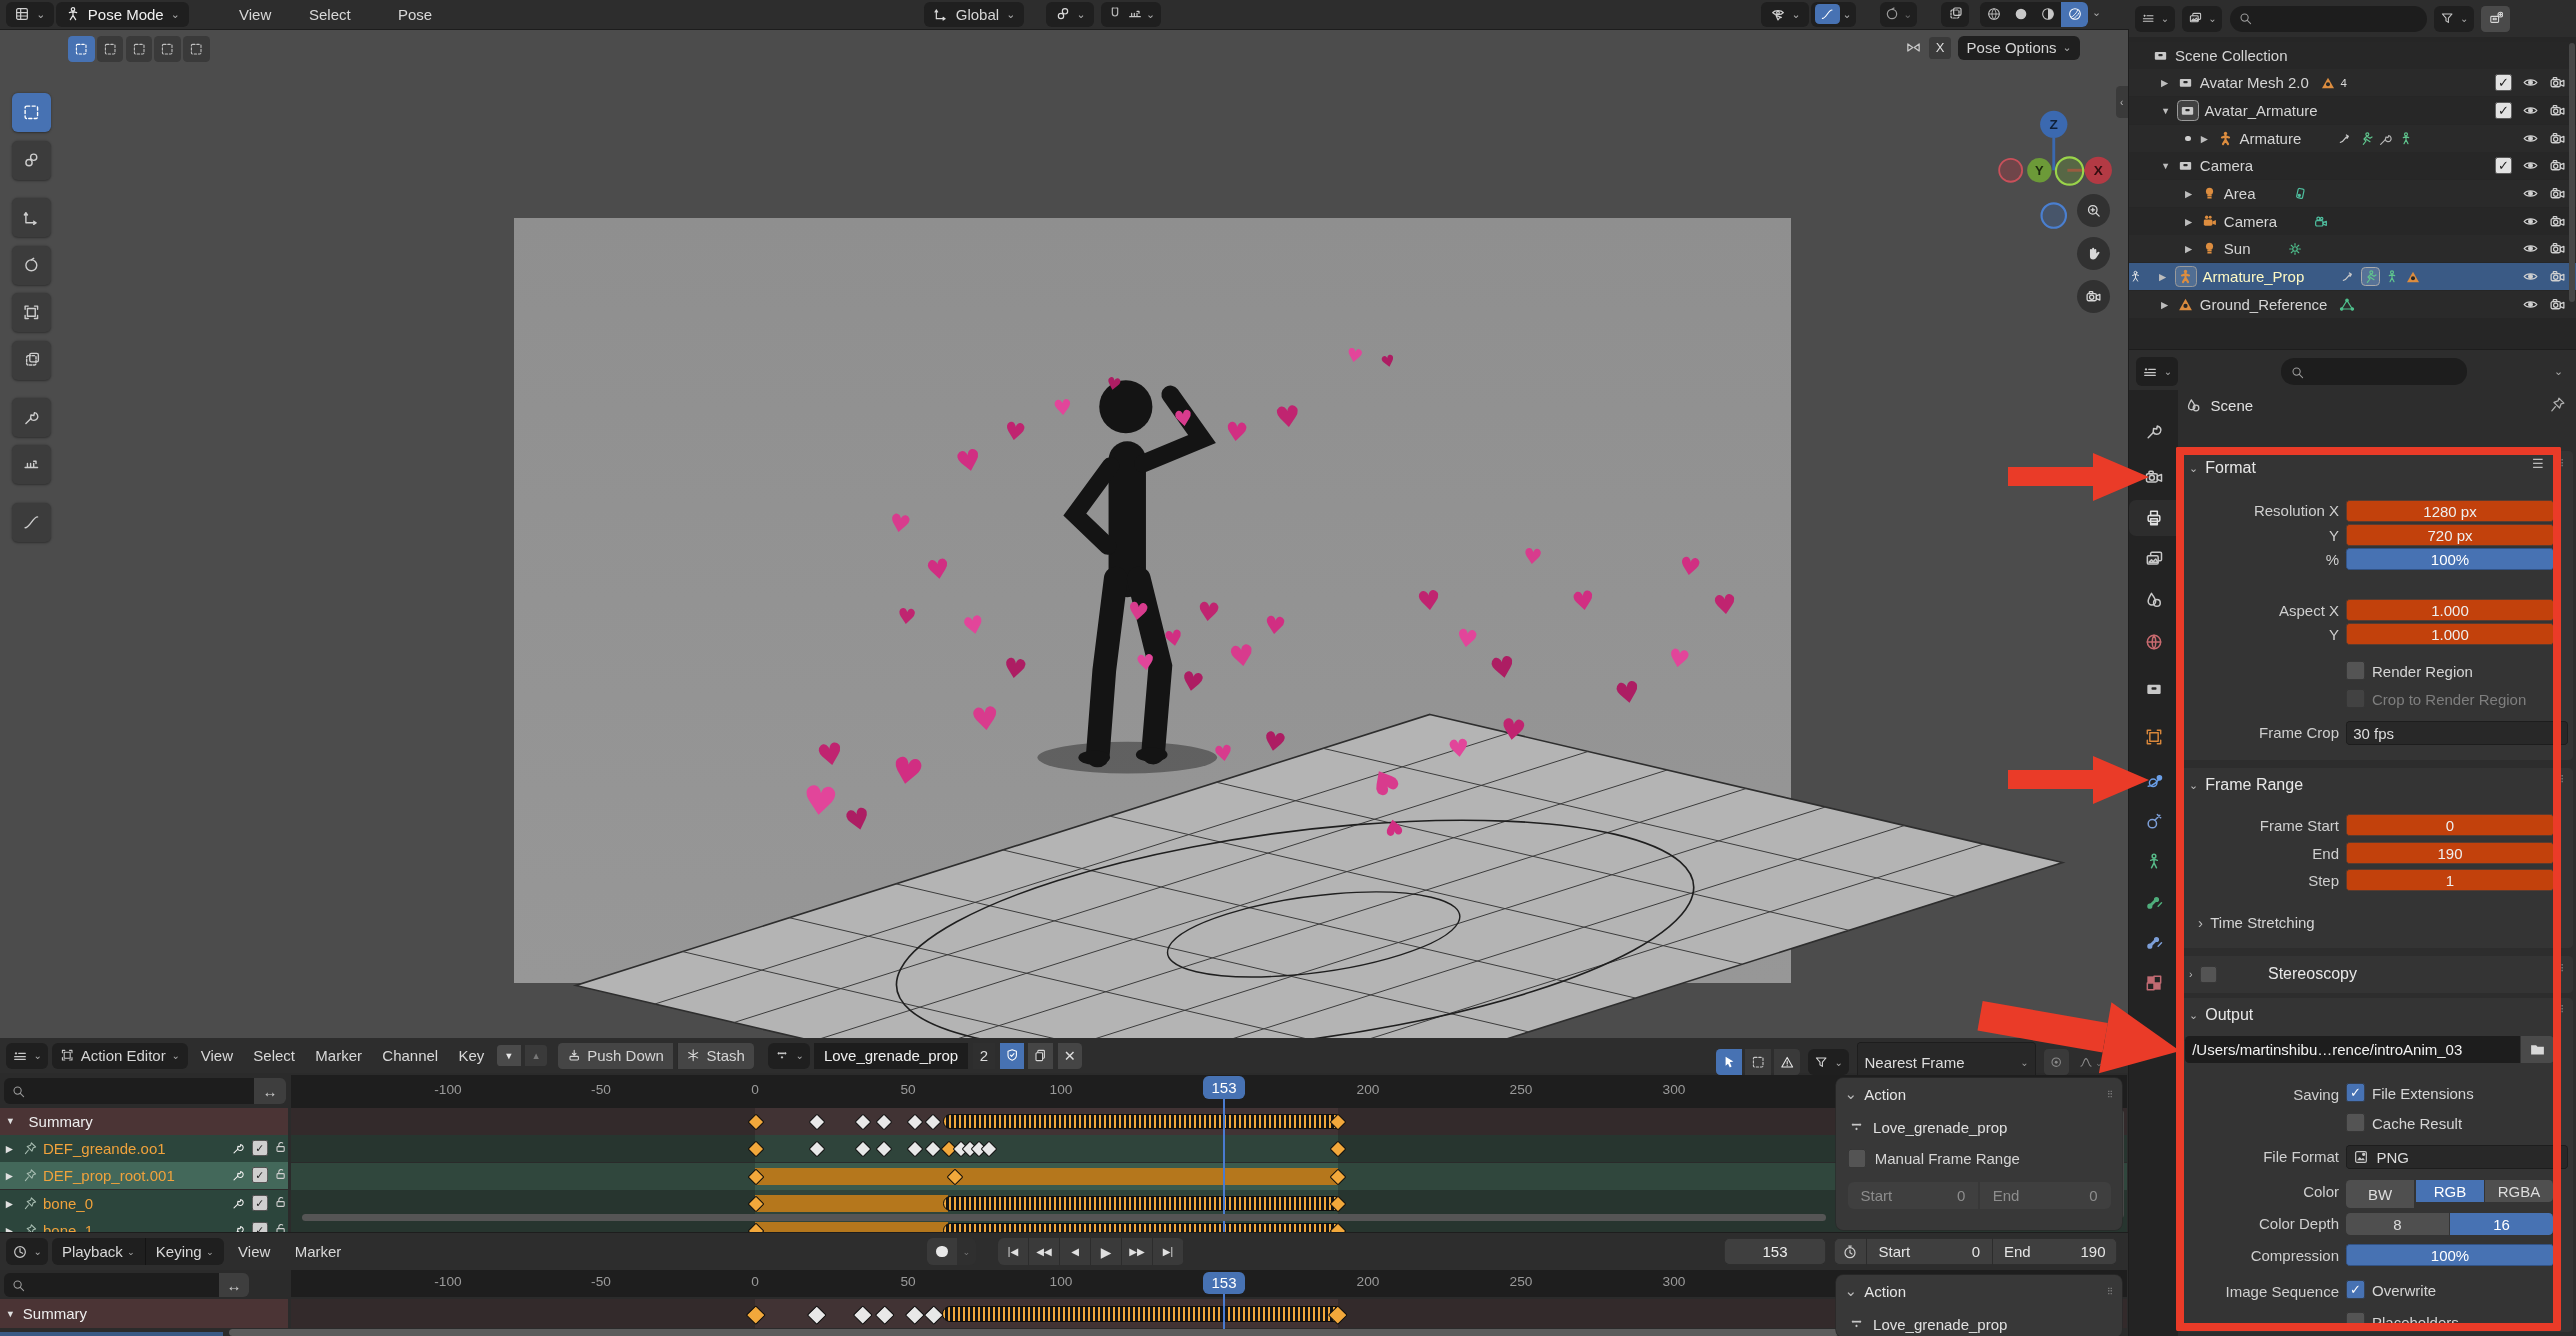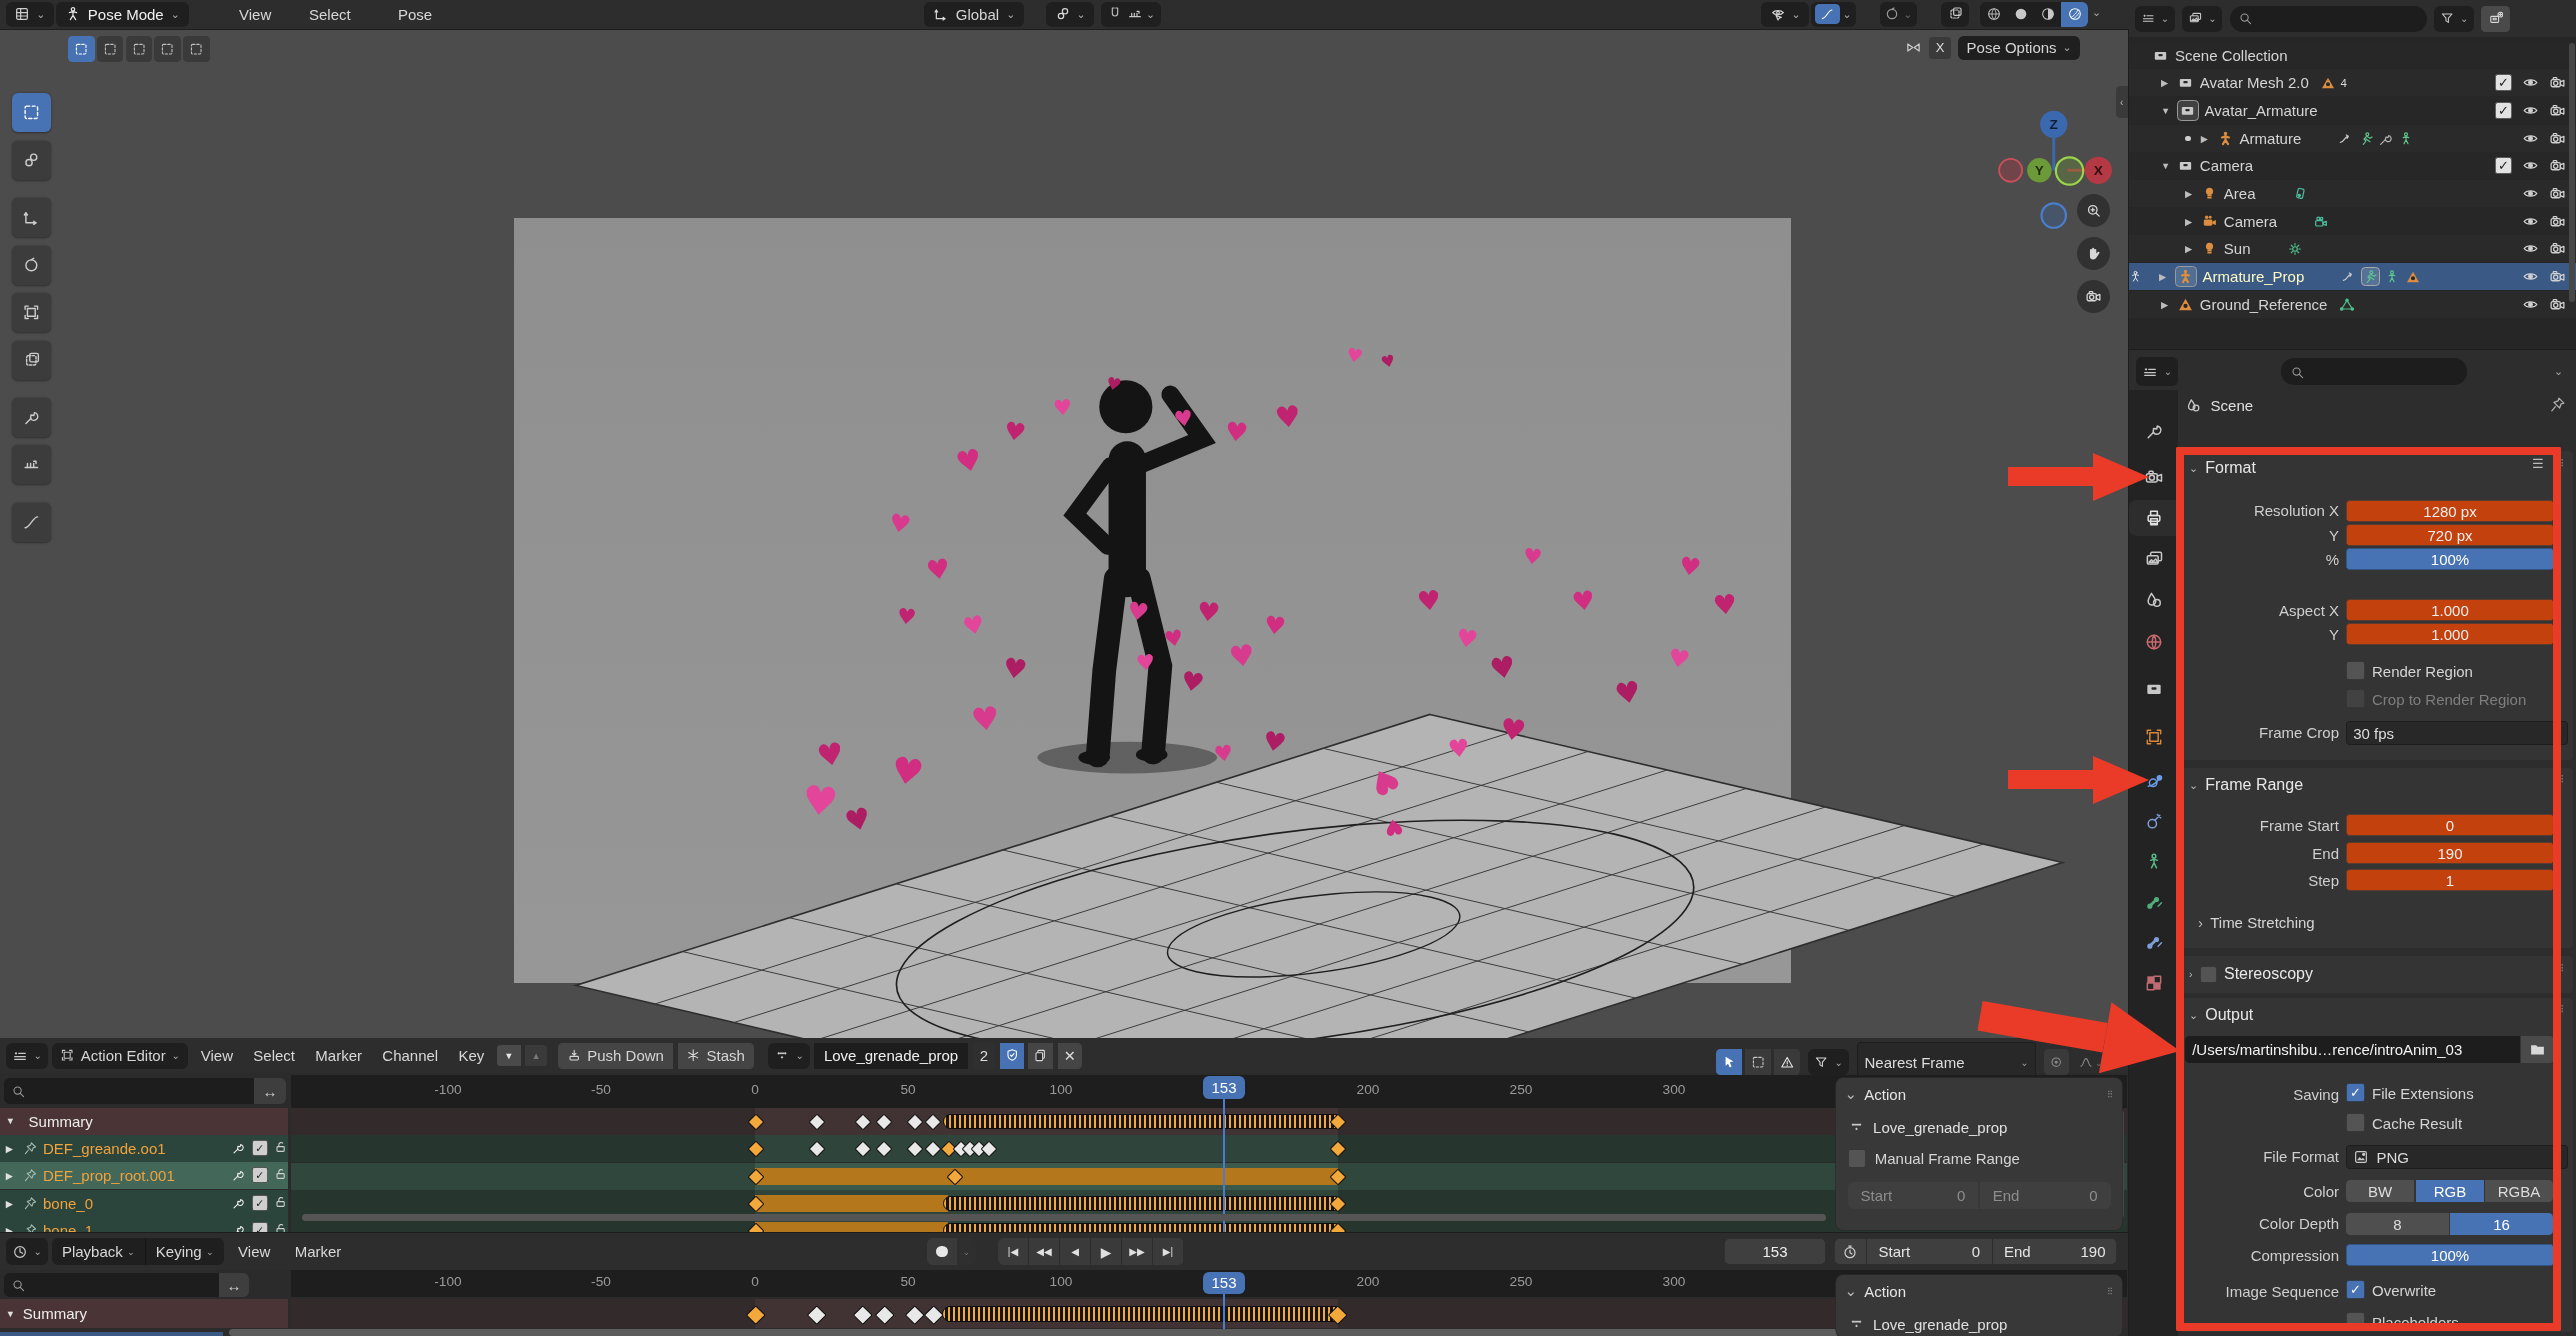--- a/index.html
+++ b/index.html
@@ -1018,21 +1018,21 @@
       <div class="abs" style="left: 58px; top: 522px; width: 152px; text-align: right; color: rgb(207, 207, 207);">Step</div>
       <div class="fld abs" style="left: 217px; top: 519px; width: 208px; height: 22px;">1</div>
       <div class="abs" style="left: 69px; top: 564px; display: flex; gap: 7.2px; color: rgb(213, 213, 213);">
         <div style="color: rgb(187, 187, 187);">›</div>
         <div>Time Stretching</div>
       </div>
       <div class="panel" style="left: 50px; top: 606px; width: 394px; height: 37px; background: rgb(52, 52, 52); border-radius: 4.3px; position: absolute;"></div>
       <div class="phead" style="left: 60px; top: 612px; height: 24.4px;">
         <div style="color: rgb(187, 187, 187); font-size: 10.8px;">›</div>
         <div class="cbx" style="width: 17px; height: 17px;"></div>
-        <div style="font-size: 16px; color: rgb(232, 232, 232);">Stereoscopy</div>
+        <div style="font-size: 16px; color: rgb(232, 232, 232); margin-left: 44px;">Stereoscopy</div>
       </div>
       <div class="abs" style="left: 428px; top: 613px; color: rgb(119, 119, 119); font-size: 10px;">⠿</div>
       <div class="panel" style="left: 50px; top: 648px; width: 394px; height: 334px; background: rgb(52, 52, 52); border-radius: 4.3px; position: absolute;"></div>
       <div class="phead" style="left: 60px; top: 653px; height: 24.4px;">
         <div style="color: rgb(187, 187, 187); font-size: 10.8px;">⌄</div>
         <div style="font-size: 16px; color: rgb(232, 232, 232);">Output</div>
       </div>
       <div class="abs" style="left: 428px; top: 654px; color: rgb(119, 119, 119); font-size: 10px;">⠿</div>
       <div class="abs" style="left: 56px; top: 686px; width: 335px; height: 27px; background: rgb(29, 29, 29); border-radius: 4.3px 0px 0px 4.3px; display: flex; align-items: center; padding: 0px 7.2px; box-sizing: border-box; color: rgb(242, 242, 242); white-space: nowrap; overflow: hidden;">/Users/martinshibu…rence/introAnim_03</div>
       <div class="abs" style="left: 392px; top: 686px; width: 33px; height: 27px; background: rgb(74, 74, 74); border-radius: 0px 4.3px 4.3px 0px; display: flex; align-items: center; justify-content: center;">
@@ -1054,21 +1054,21 @@
           <svg width="16" height="16" viewBox="0 0 24 24" fill="none" stroke="#c8c8c8" stroke-width="1.8" stroke-linecap="round" stroke-linejoin="round" style="color:#c8c8c8">
             <rect x="4" y="4" width="16" height="16" rx="2"></rect>
             <path d="M6 17l4-5 3 3 2-2 3 4z" fill="currentColor" stroke="none"></path>
             <circle cx="16" cy="8" r="1.6" fill="currentColor"></circle>
           </svg>
         </span>
         <div style="flex: 1 1 0%;">PNG</div>
         <div style="color: rgb(153, 153, 153); font-size: 10px;">⌄</div>
       </div>
       <div class="abs" style="left: 58px; top: 833px; width: 152px; text-align: right; color: rgb(207, 207, 207);">Color</div>
-      <div class="abs" style="left: 217px; top: 830px; width: 68px; height: 22px; display: flex; align-items: center; justify-content: center; border-radius: 4.3px 0px 0px 4.3px; background: rgb(79, 79, 79); color: rgb(221, 221, 221);">BW</div>
+      <div class="abs" style="left: 217px; top: 830px; width: 68px; height: 28px; display: flex; align-items: center; justify-content: center; border-radius: 4.3px 0px 0px 4.3px; background: rgb(79, 79, 79); color: rgb(221, 221, 221);">BW</div>
       <div class="abs" style="left: 287px; top: 830px; width: 68px; height: 22px; display: flex; align-items: center; justify-content: center; border-radius: 0px; background: rgb(71, 114, 179); color: rgb(255, 255, 255);">RGB</div>
       <div class="abs" style="left: 356px; top: 830px; width: 68px; height: 22px; display: flex; align-items: center; justify-content: center; border-radius: 0px 4.3px 4.3px 0px; background: rgb(79, 79, 79); color: rgb(221, 221, 221);">RGBA</div>
       <div class="abs" style="left: 58px; top: 865px; width: 152px; text-align: right; color: rgb(207, 207, 207);">Color Depth</div>
       <div class="abs" style="left: 217px; top: 863px; width: 103px; height: 22px; display: flex; align-items: center; justify-content: center; border-radius: 4.3px 0px 0px 4.3px; background: rgb(79, 79, 79); color: rgb(221, 221, 221);">8</div>
       <div class="abs" style="left: 321px; top: 863px; width: 103px; height: 22px; display: flex; align-items: center; justify-content: center; border-radius: 0px 4.3px 4.3px 0px; background: rgb(71, 114, 179); color: rgb(255, 255, 255);">16</div>
       <div class="abs" style="left: 58px; top: 897px; width: 152px; text-align: right; color: rgb(207, 207, 207);">Compression</div>
       <div class="abs" style="left: 217px; top: 894px; width: 208px; height: 22px; background: rgb(71, 114, 179); border-radius: 4.3px; display: flex; align-items: center; justify-content: center; color: rgb(255, 255, 255); box-shadow: rgb(45, 74, 120) 0px 0px 0px 0.7px inset;">100%</div>
       <div class="abs" style="left: 58px; top: 933px; width: 152px; text-align: right; color: rgb(207, 207, 207);">Image Sequence</div>
       <div class="cbx on abs" style="left: 217px; top: 930px;">✓</div>
       <div class="abs" style="left: 243px; top: 932px; color: rgb(213, 213, 213);">Overwrite</div>

